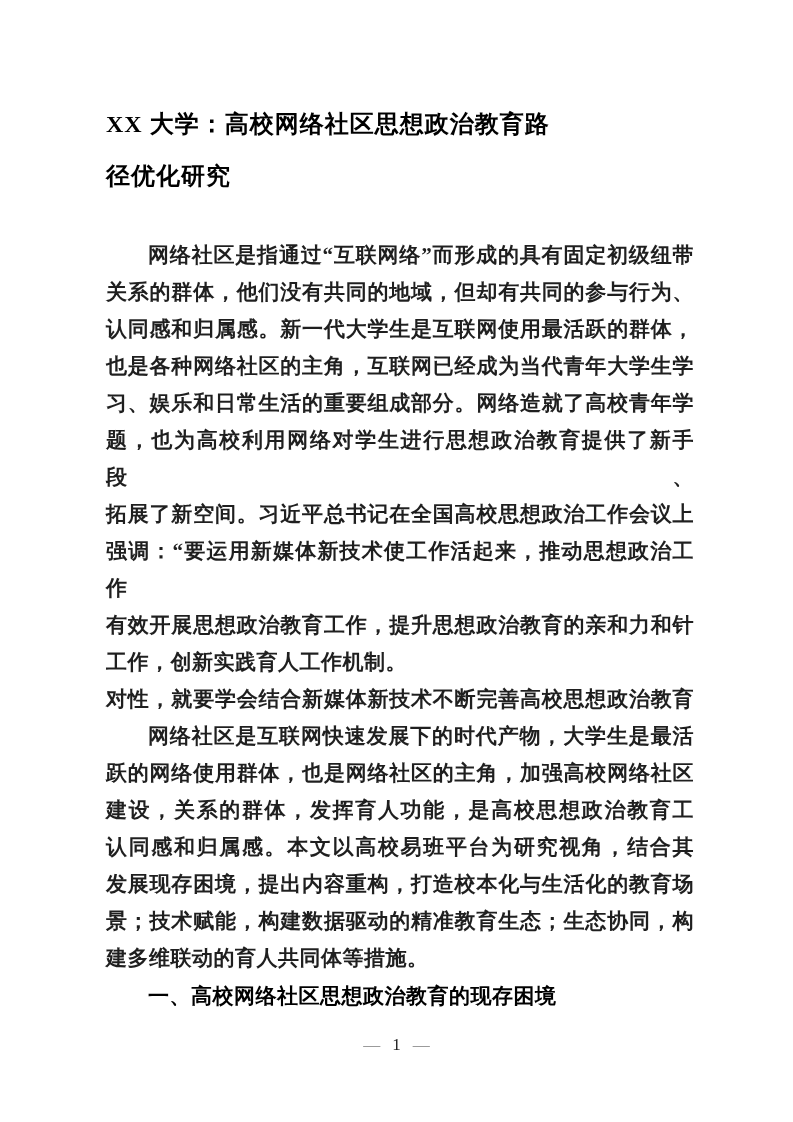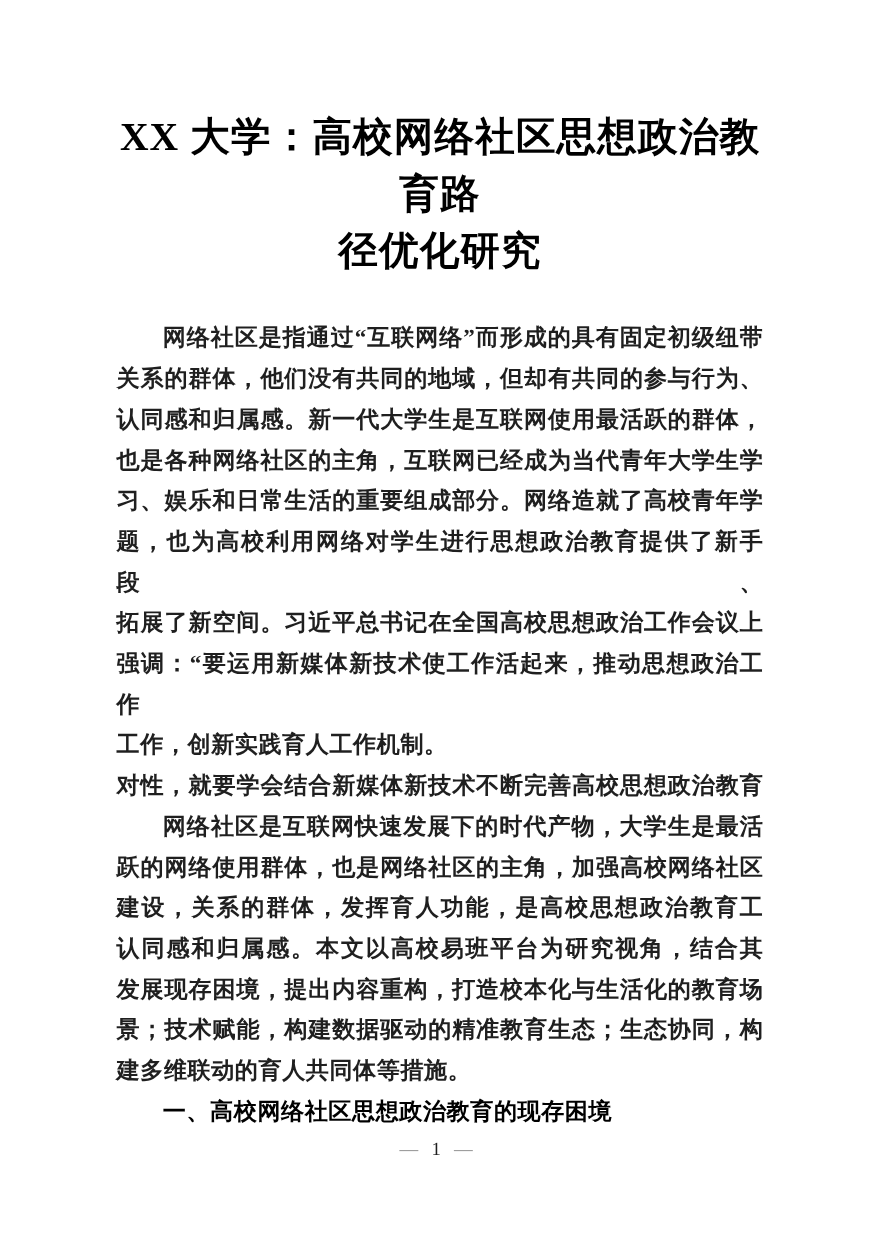--- a/index.html
+++ b/index.html
@@ -16,24 +16,23 @@
     font-family: "Liberation Serif", "DejaVu Serif", serif;
   }
   .content {
     position: absolute;
     left: 106px;
     top: 0;
     width: 588px;
   }
   .doc-title {
     margin-top: 98px;
-    text-align: center;
     font-weight: bold;
     color: #000000;
-    font-size: 36px;
+    font-size: 24px;
     line-height: 52px;
     letter-spacing: 1px;
     font-family: "Liberation Serif", "DejaVu Serif", serif;
   }
   .body-text {
     margin-top: 35px;
     font-weight: bold;
   }
   .line {
     font-size: 21px;
@@ -96,20 +95,21 @@
 
     <div class="body-text" id="paragraphs">
         <div class="line justified indent">网络社区是指通过“互联网络”而形成的具有固定初级纽带</div>
         <div class="line justified">关系的群体，他们没有共同的地域，但却有共同的参与行为、</div>
         <div class="line justified">认同感和归属感。新一代大学生是互联网使用最活跃的群体，</div>
         <div class="line justified">也是各种网络社区的主角，互联网已经成为当代青年大学生学</div>
         <div class="line justified">习、娱乐和日常生活的重要组成部分。网络造就了高校青年学</div>
         <div class="line justified">题，也为高校利用网络对学生进行思想政治教育提供了新手段、</div>
         <div class="line justified">拓展了新空间。习近平总书记在全国高校思想政治工作会议上</div>
         <div class="line justified">强调：“要运用新媒体新技术使工作活起来，推动思想政治工作</div>
+        <div class="line justified">有效开展思想政治教育工作，提升思想政治教育的亲和力和针</div>
         <div class="line justified last">工作，创新实践育人工作机制。</div>
         <div class="line justified">对性，就要学会结合新媒体新技术不断完善高校思想政治教育</div>
         <div class="line justified indent">网络社区是互联网快速发展下的时代产物，大学生是最活</div>
         <div class="line justified">跃的网络使用群体，也是网络社区的主角，加强高校网络社区</div>
         <div class="line justified">建设，关系的群体，发挥育人功能，是高校思想政治教育工</div>
         <div class="line justified">认同感和归属感。本文以高校易班平台为研究视角，结合其</div>
         <div class="line justified">发展现存困境，提出内容重构，打造校本化与生活化的教育场</div>
         <div class="line justified">景；技术赋能，构建数据驱动的精准教育生态；生态协同，构</div>
         <div class="line justified last">建多维联动的育人共同体等措施。</div>
       </div>

